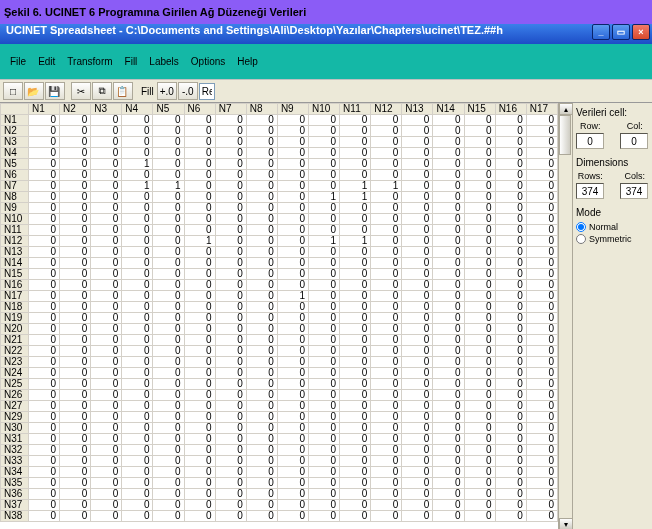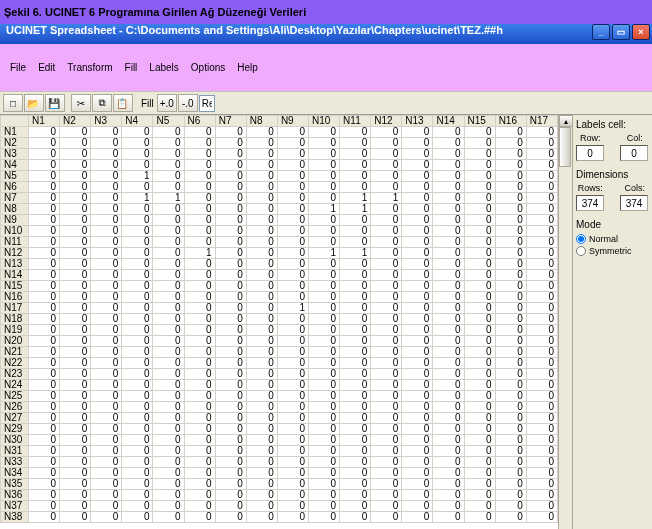--- a/index.html
+++ b/index.html
@@ -37,22 +37,22 @@
   border: 1px solid #0a246a;
   border-radius: 2px;
   display: flex; align-items: center; justify-content: center;
   font-size: 9px; color: #fff;
   background: linear-gradient(to bottom, #5a9bf0, #2b66d8);
   cursor: pointer;
 }
 .win-btn.close { background: linear-gradient(to bottom, #f07a6a, #d84a2b); }
 .menubar {
   display: flex;
-  background: #f0abfc;
-  padding: 16px 4px;
+  background: #14b8a6;
+  padding: 10px 4px;
   font-size: 10px;
   border-bottom: 1px solid #c0c0c0;
 }
 .menubar .menu-item {
   padding: 2px 6px;
   cursor: pointer;
 }
 .toolbar {
   display: flex;
   align-items: center;
@@ -854,20 +854,40 @@
                 <td>0</td>
                 <td>0</td>
                 <td>0</td>
                 <td>0</td>
                 <td>0</td>
                 <td>0</td>
                 <td>0</td>
                 <td>0</td>
               </tr>
               <tr>
+                <th class="rowhead">N32</th>
+                <td>0</td>
+                <td>0</td>
+                <td>0</td>
+                <td>0</td>
+                <td>0</td>
+                <td>0</td>
+                <td>0</td>
+                <td>0</td>
+                <td>0</td>
+                <td>0</td>
+                <td>0</td>
+                <td>0</td>
+                <td>0</td>
+                <td>0</td>
+                <td>0</td>
+                <td>0</td>
+                <td>0</td>
+              </tr>
+              <tr>
                 <th class="rowhead">N33</th>
                 <td>0</td>
                 <td>0</td>
                 <td>0</td>
                 <td>0</td>
                 <td>0</td>
                 <td>0</td>
                 <td>0</td>
                 <td>0</td>
                 <td>0</td>
@@ -998,21 +1018,21 @@
         </div>
       <div class="scroll-arrow">▸</div>
     </div>
     <div class="page-tabs">
       <div class="page-tab">Page 1</div>
     </div>
   </div>
 
   <div class="sidepanel">
     <div class="panel-group">
-      <div class="panel-title">Labels cell:</div>
+      <div class="panel-title">Verileri cell:</div>
       <div class="rc-row">
         <div>Row:</div>
         <div>Col:</div>
       </div>
       <div class="rc-row">
         <input class="small-input" value="0" style="">
         <input class="small-input" value="0" style="">
       </div>
     </div>
 

